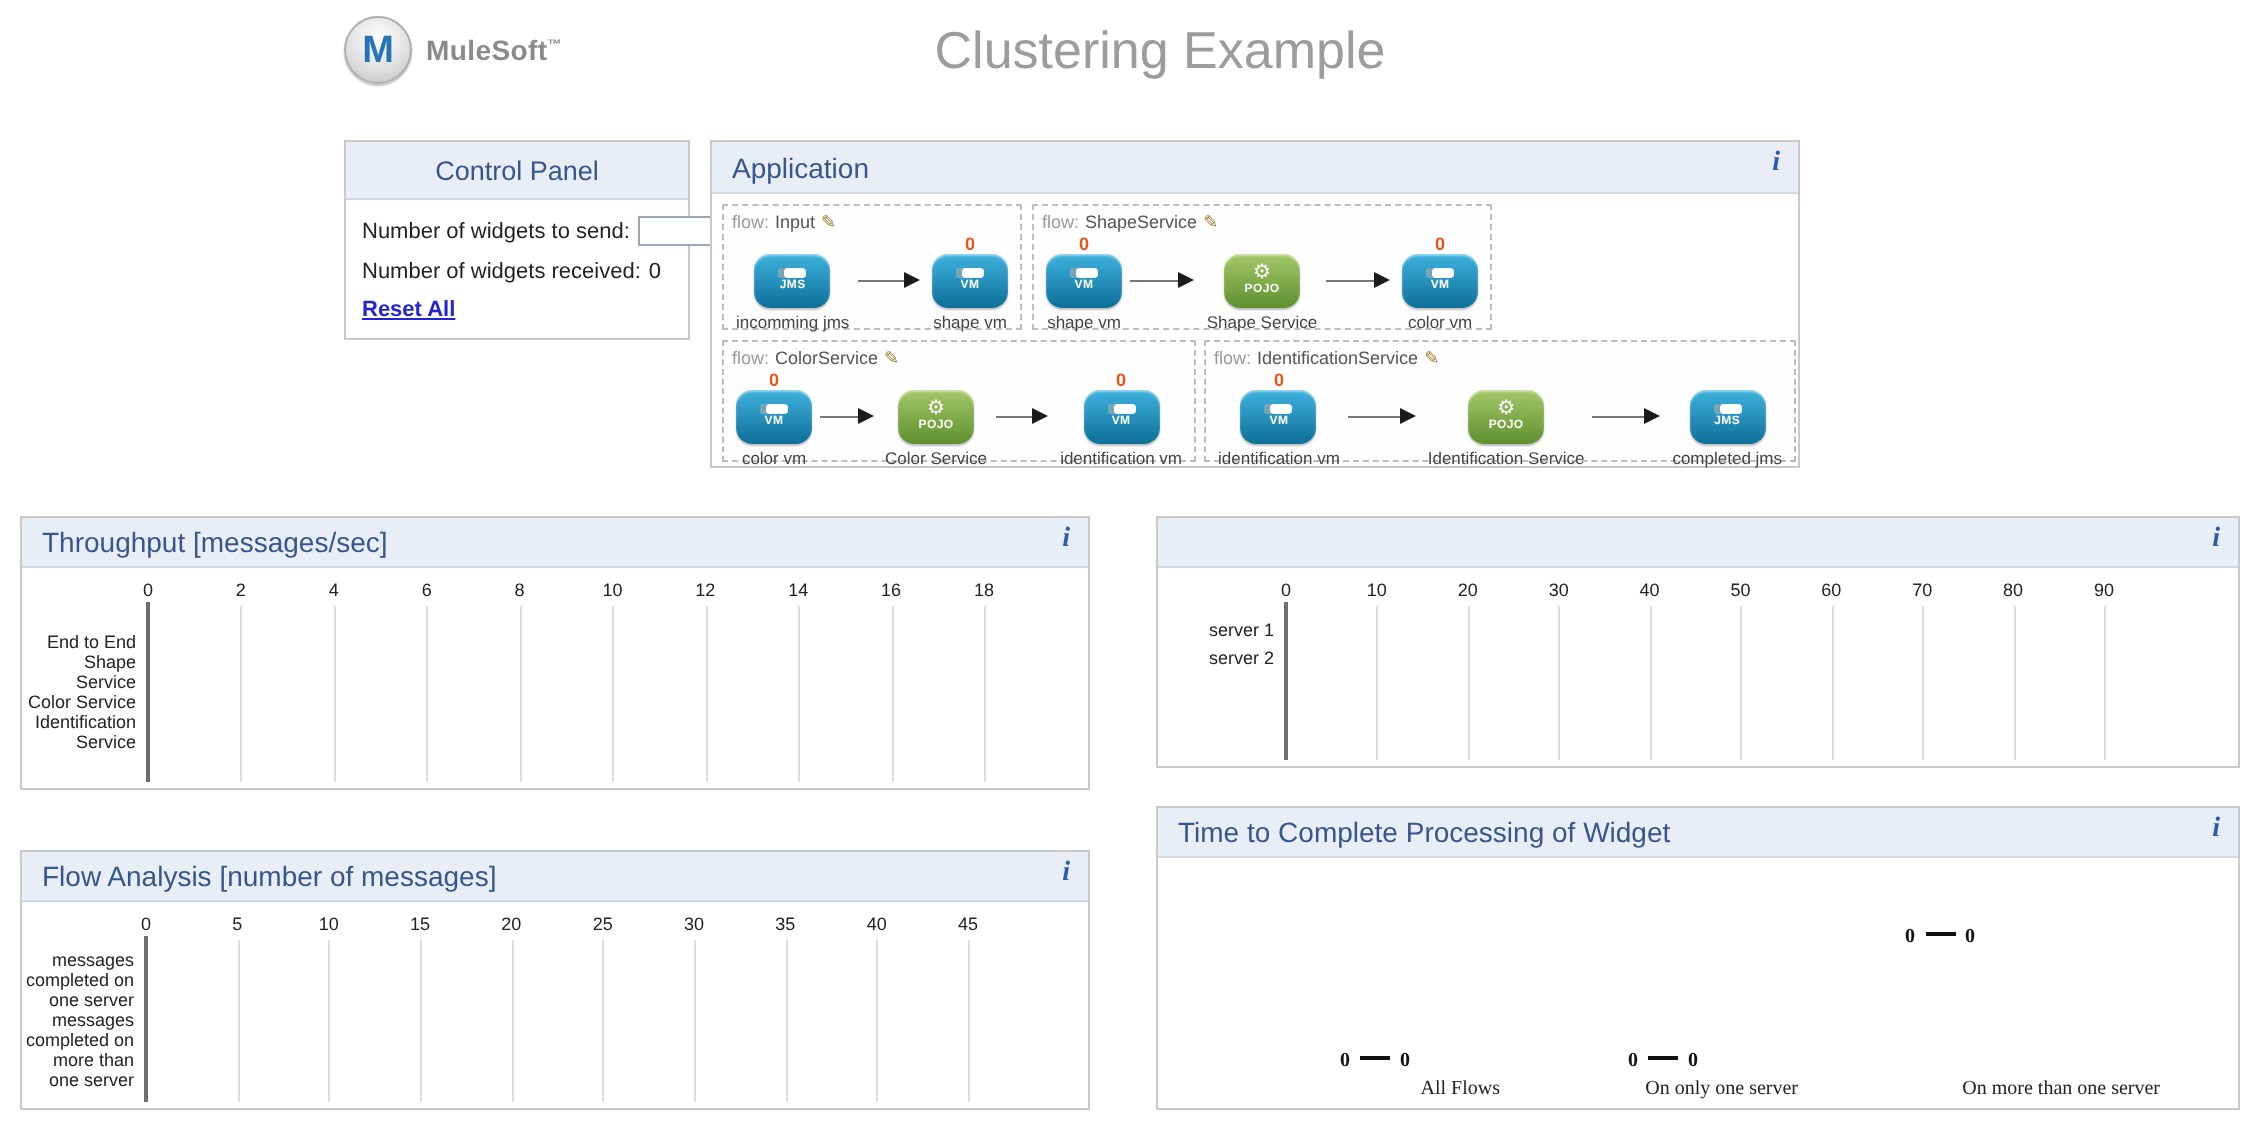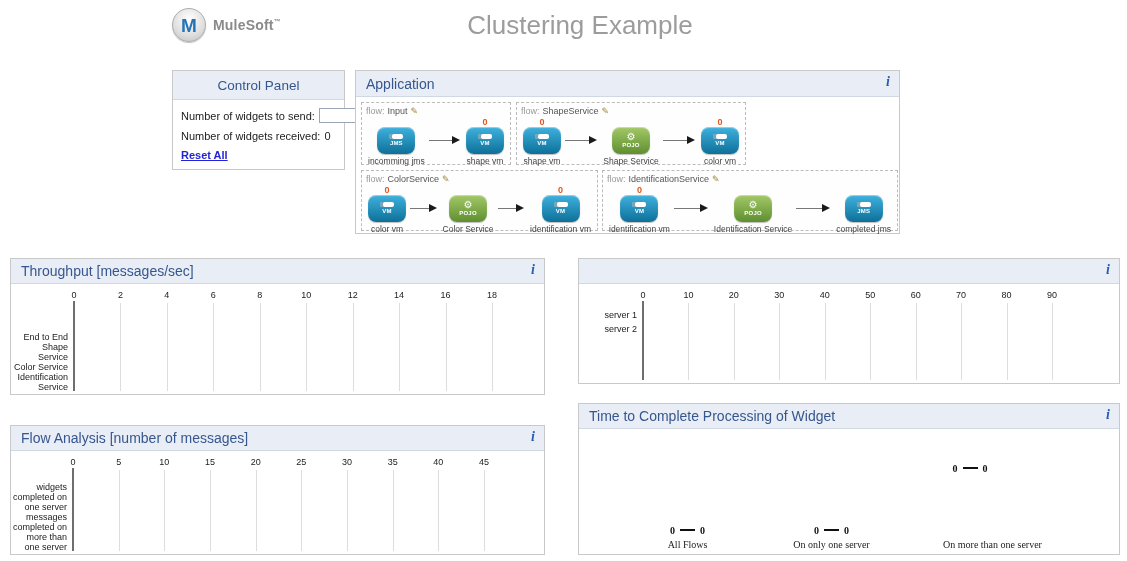--- a/index.html
+++ b/index.html
@@ -68,31 +68,31 @@
   .p-analysis{left:10px;top:425px;width:535px;height:130px;}
   .p-analysis .chart-body{height:105px;}
   .plot{position:absolute;top:6px;bottom:0;}
   .p-throughput .plot{left:63px;right:52px;}
   .p-flows .plot{left:64px;right:67px;}
   .p-analysis .plot{left:62px;right:60px;}
   .tick-label{position:absolute;top:0;transform:translateX(-50%);font-size:9px;color:#222;}
   .gridline{position:absolute;top:13px;bottom:5px;width:1px;background:#ddd;}
   .gridline.axis{width:2px;background:#6e6e6e;top:11px;margin-left:-1px;}
   .cats{position:absolute;left:0;top:16px;bottom:4px;display:flex;flex-direction:column;
-    justify-content:flex-end;align-items:flex-end;text-align:right;box-sizing:border-box;padding-right:3px;}
+    justify-content:center;align-items:flex-end;text-align:right;box-sizing:border-box;padding-right:3px;}
   .p-throughput .cats{width:60px;}
   .p-flows .cats{width:61px;justify-content:flex-start;gap:4px;padding-top:10px;}
   .p-analysis .cats{width:59px;}
   .cat{font-size:9px;color:#222;line-height:10px;}
   
   .p-time{left:578px;top:403px;width:542px;height:152px;}
   .time-body{position:relative;height:127px;font-family:Liberation Serif, serif;}
   .stat-val{position:absolute;text-align:center;font-size:10px;font-weight:bold;color:#111;white-space:nowrap;}
   .vdash{display:inline-block;width:15px;border-top:2px solid #111;vertical-align:3px;margin:0 5px;}
-  .stat-label{position:absolute;text-align:center;font-size:10px;color:#222;white-space:nowrap;}
+  .stat-label{position:absolute;text-align:right;font-size:10px;color:#222;white-space:nowrap;}
   .v-top{left:326px;top:34px;width:130px;}
   .v-all{left:46px;top:96px;width:125px;}
   .v-one{left:185px;top:96px;width:135px;}
   .l-all{left:46px;top:110px;width:125px;}
   .l-one{left:185px;top:110px;width:135px;}
   .l-more{left:326px;top:110px;width:175px;}
 </style>
 </head>
 <body>
 
@@ -335,21 +335,21 @@
   </div>
 </div>
 
 <div class="panel p-analysis">
   <div class="panel-header">
     <span>Flow Analysis [number of messages]</span>
     <span class="info-icon">i</span>
   </div>
   <div class="chart-body">
     <div class="cats">
-        <div class="cat">widgets completed on one server</div>
+        <div class="cat">messages completed on one server</div>
         <div class="cat">messages completed on more than one server</div>
       </div>
     <div class="plot">
         <span class="tick-label" style="left: 0%;">0</span>
         <div class="gridline axis" style="left: 0%;"></div>
         <span class="tick-label" style="left: 11.1111%;">5</span>
         <div class="gridline" style="left: 11.1111%;"></div>
         <span class="tick-label" style="left: 22.2222%;">10</span>
         <div class="gridline" style="left: 22.2222%;"></div>
         <span class="tick-label" style="left: 33.3333%;">15</span>

